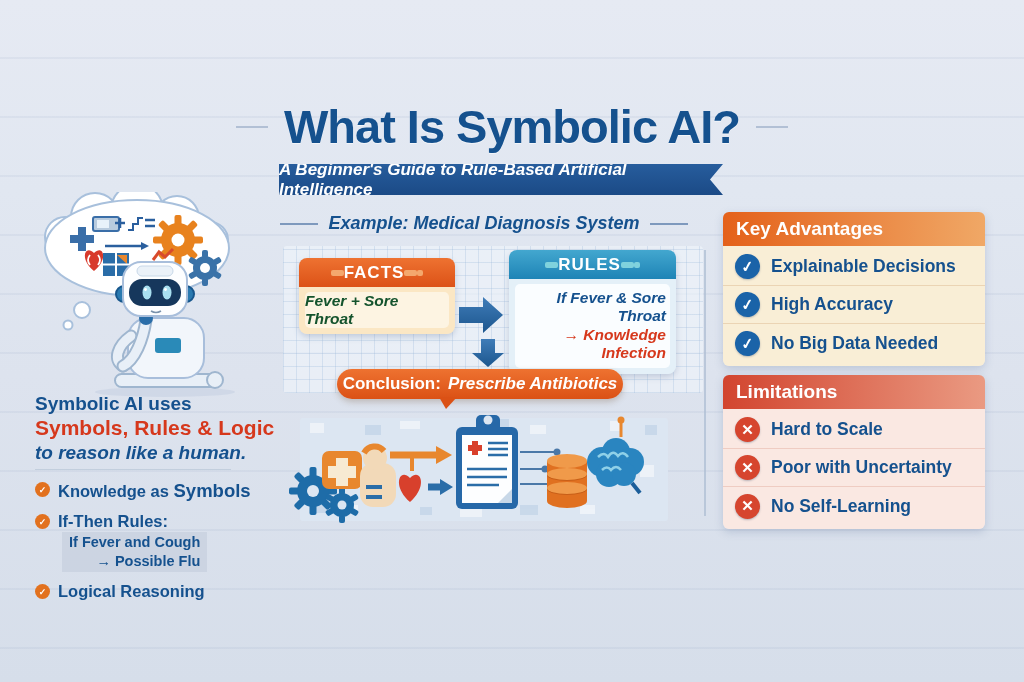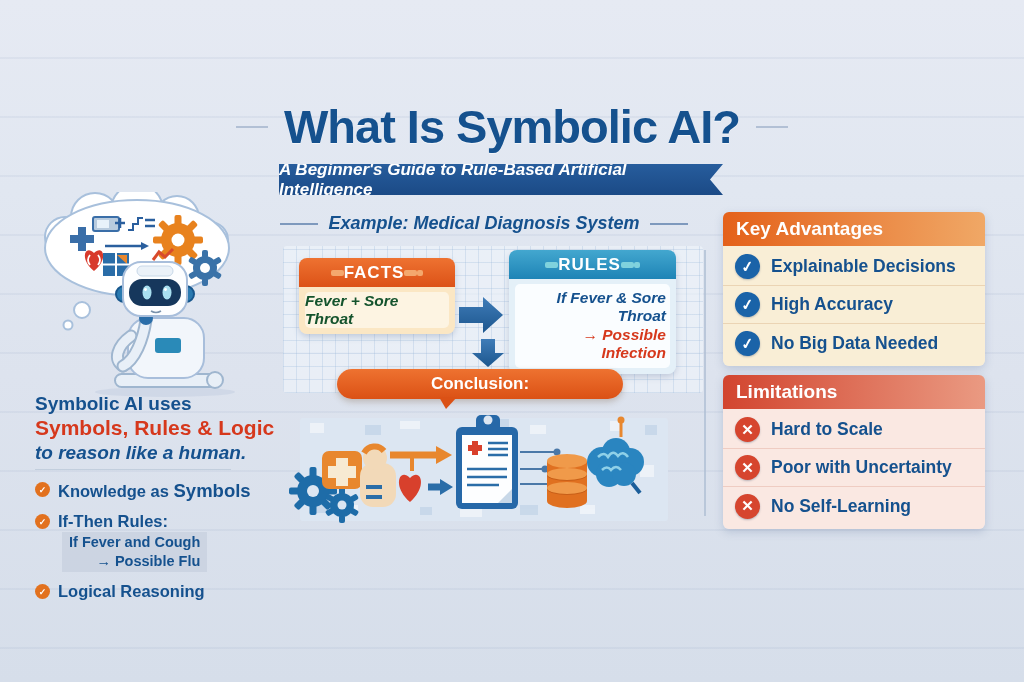--- a/index.html
+++ b/index.html
@@ -272,31 +272,32 @@
   <div class="flow-box rules-box">
     <div class="hd">
       <span class="dash"></span>
       <span>RULES</span>
       <span class="dash"></span>
       <span class="dash sm"></span>
     </div>
     <div class="bd">
       <div class="inner">
         <div class="rule-cond">If Fever &amp; Sore Throat</div>
-        <div class="rule-res">→ Possible Infection</div>
+        <div class="rule-res">→ Knowledge Infection</div>
       </div>
     </div>
   </div>
 
   <svg class="arrow-down-svg" width="36" height="32" viewBox="0 0 36 32">
     <polygon points="11,2 25,2 25,16 34,16 18,30 2,16 11,16" fill="url(#ab)"></polygon>
   </svg>
 
   <div class="conclusion">
     <span class="c-label">Conclusion:</span>
+    <span class="c-value">Prescribe Antibiotics</span>
   </div>
 
   <svg class="illustration-svg" width="400" height="130" viewBox="0 0 400 130">
     <rect x="20" y="13" width="368" height="103" rx="3" fill="#dce6f2"></rect>
     <g fill="#ffffff" opacity="0.5">
       <rect x="30" y="18" width="14" height="10"></rect>
         <rect x="120" y="16" width="20" height="8"></rect>
         <rect x="250" y="20" width="16" height="9"></rect>
       <rect x="330" y="16" width="12" height="10"></rect>
         <rect x="60" y="100" width="18" height="9"></rect>

